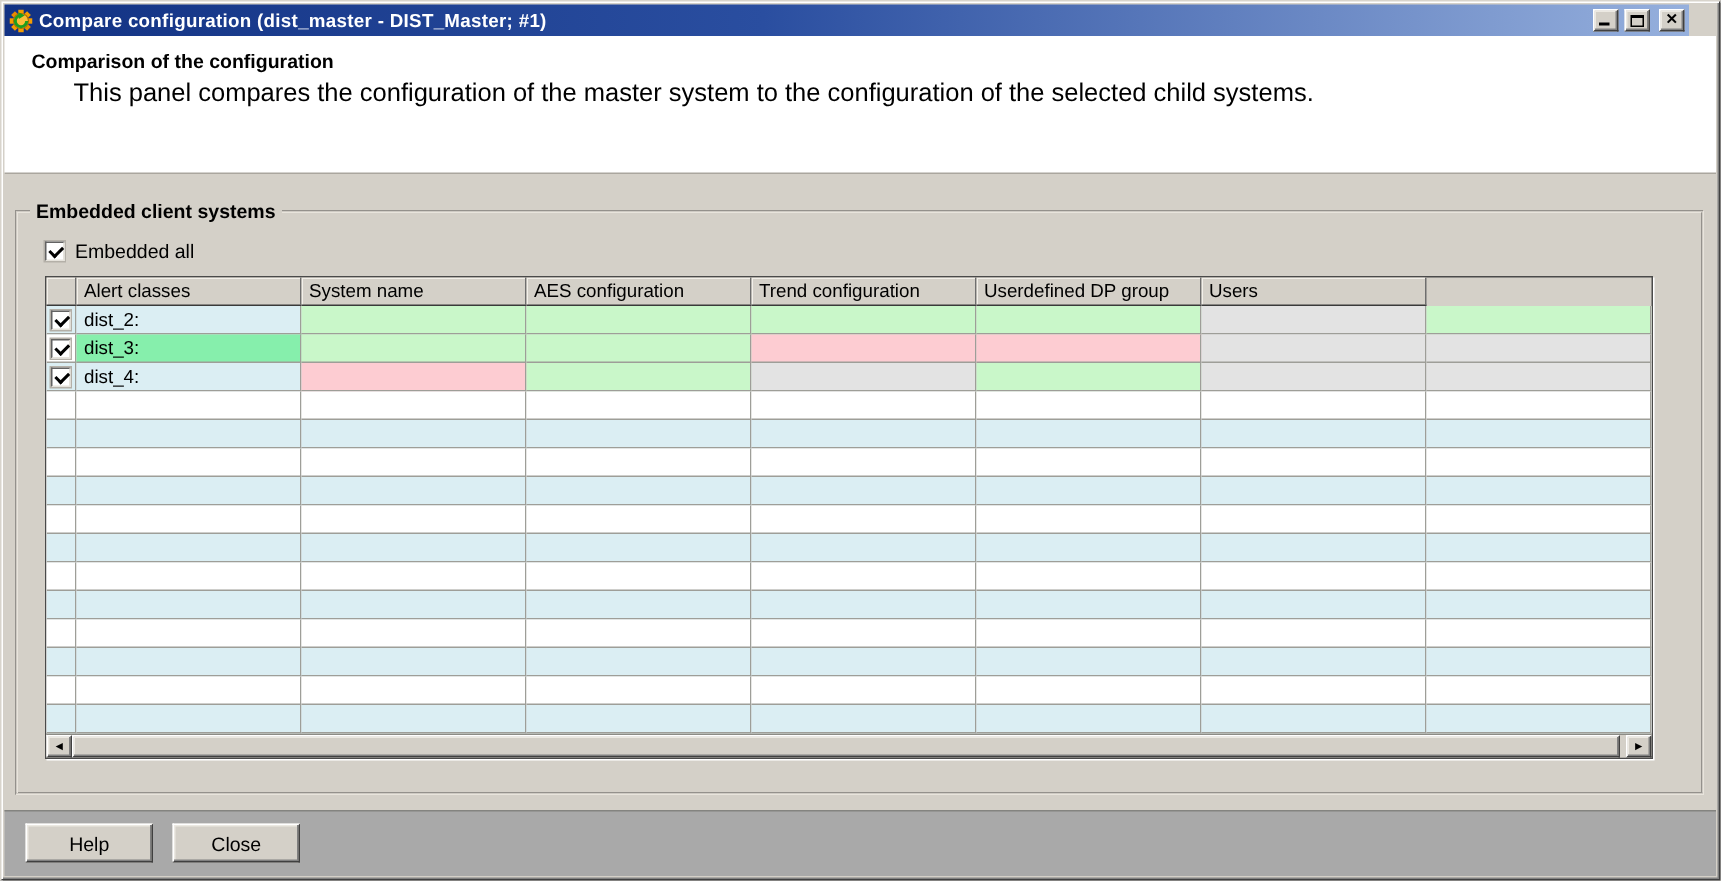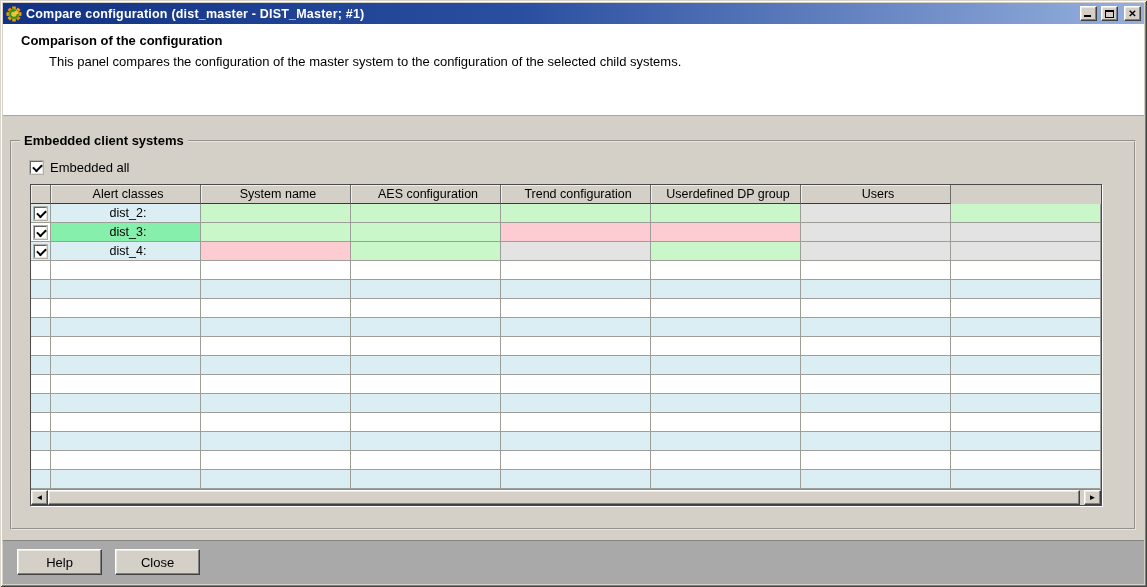--- a/index.html
+++ b/index.html
@@ -8,21 +8,21 @@
 
   .window {
     position: relative; width:1147px; height:587px; background:#d4d0c8;
     box-shadow: inset 1px 1px 0 #d8d4cc, inset -1px -1px 0 #404040,
                 inset 2px 2px 0 #ffffff, inset -2px -2px 0 #808080;
     overflow:hidden;
   }
 
   
   .titlebar {
-    position:absolute; left:3px; right:3px; top:3px; height:21px;
+    position:absolute; left:3px; right:21px; top:3px; height:21px;
     background: linear-gradient(90deg,#123283 0%, #2a4ea0 45%, #96b0dd 100%);
     display:flex; align-items:center; padding:0 3px; gap:4px;
   }
   .title-text { color:#fff; font-weight:bold; font-size:12.5px; letter-spacing:0.2px;
     flex:1; white-space:nowrap; overflow:hidden; }
   .win-btn {
     width:17px; height:15px; background:#d4d0c8; position:relative;
     border:1px solid; border-color:#ffffff #404040 #404040 #ffffff;
     box-shadow: inset -1px -1px 0 #808080, inset 1px 1px 0 #ece9e2;
     display:flex; align-items:center; justify-content:center; cursor:default;
@@ -30,27 +30,26 @@
   .win-btn.close { margin-left:2px; font-size:10px; font-weight:bold; line-height:1; }
   .glyph-min { position:absolute; left:3px; bottom:3px; width:7px; height:2px; background:#000; }
   .glyph-max { width:9px; height:8px; border:1px solid #000; border-top-width:2px; }
 
   
   .info-panel {
     position:absolute; left:3px; right:3px; top:24px; height:92px;
     background:#ffffff; border-bottom:1px solid #aaa69e; padding:9px 0 0 18px;
   }
   .info-title { font-weight:bold; font-size:13px; margin-bottom:6px; }
-  .info-line { padding-left:28px; font-size:13px; line-height:15px; }
+  .info-line { padding-left:28px; font-size:17px; line-height:15px; }
 
   
   .groupbox {
     position:absolute; left:10px; top:140px; width:1126px; height:390px;
     border:2px groove #e8e4dc;
-    text-align:center;
   }
   .group-label {
     position:absolute; top:-9px; left:8px; background:#d4d0c8;
     font-weight:bold; font-size:13px; padding:0 4px;
   }
 
   
   .checkbox {
     width:13px; height:13px; background:#fff; position:relative; flex:0 0 auto;
     border:1px solid; border-color:#636363 #e6e3dc #e6e3dc #636363;

